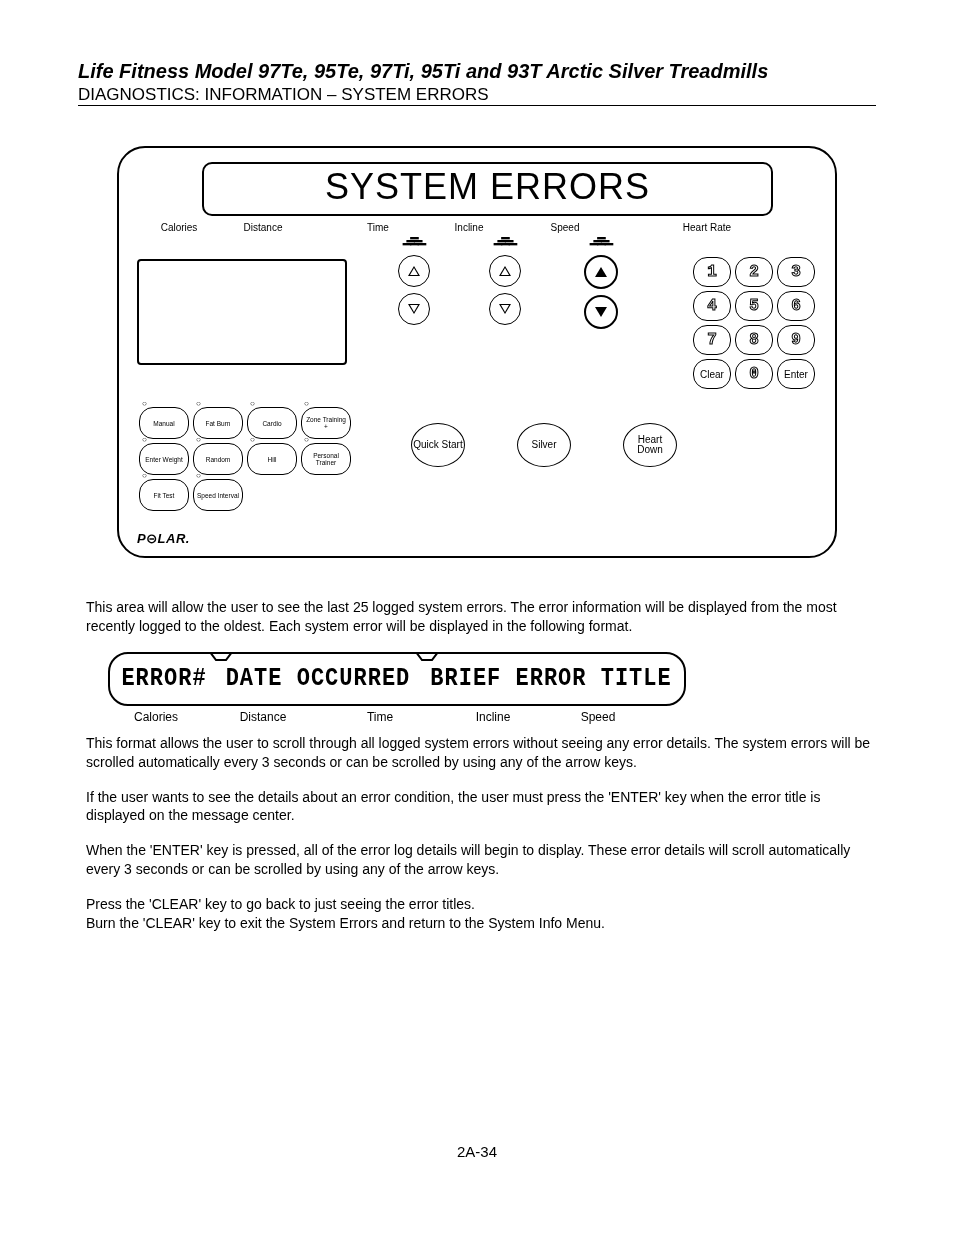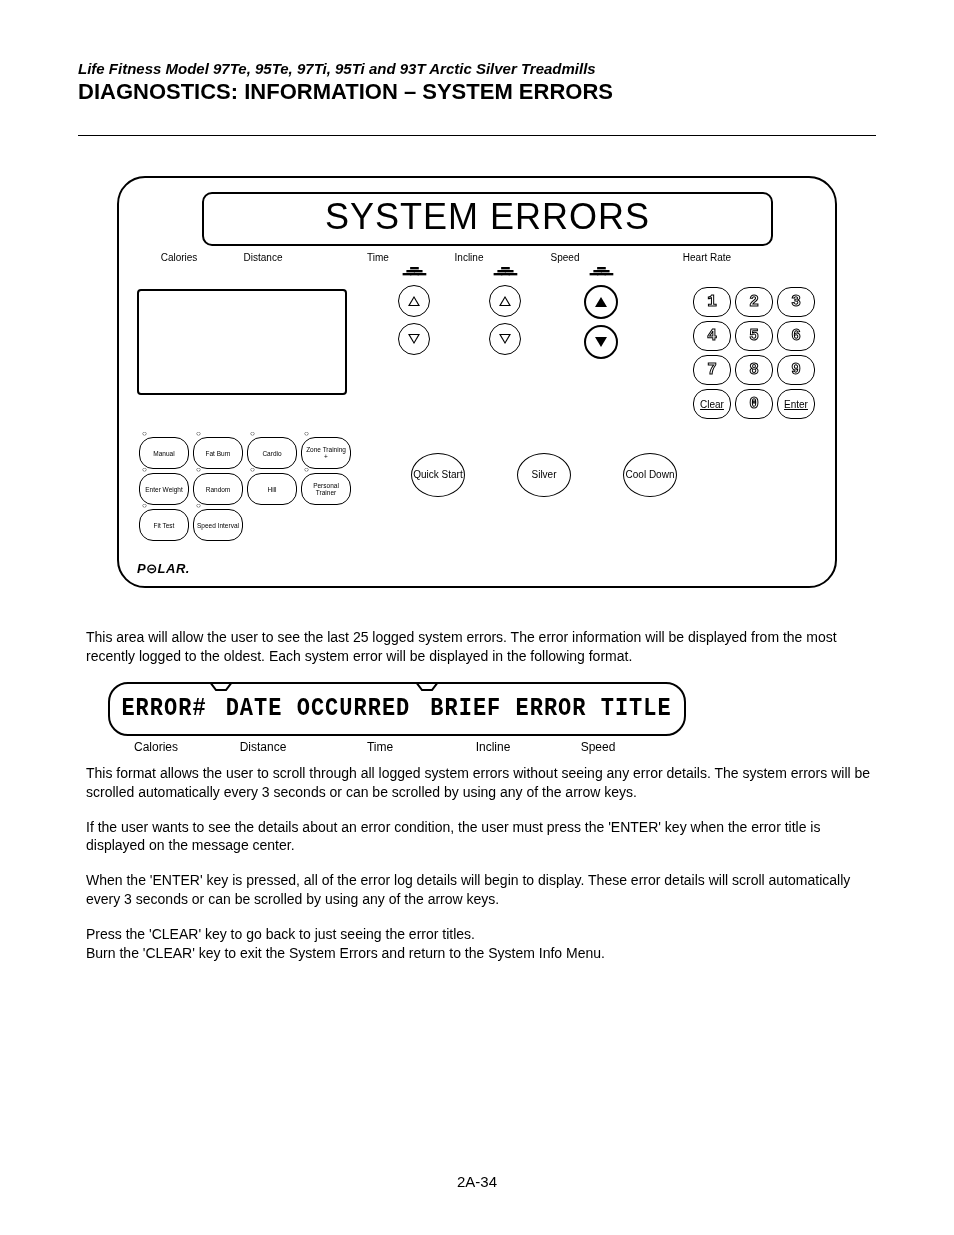--- a/index.html
+++ b/index.html
@@ -8,27 +8,26 @@
     color: #000;
     background: #fff;
     margin: 0;
     padding: 60px 78px 40px 78px;
     width: 954px;
     box-sizing: border-box;
   }
   .header-italic {
     font-style: italic;
     font-weight: bold;
-    font-size: 15px;
+    font-size: 20px;
     margin-bottom: 2px;
   }
   .header-bold {
-    font-weight: bold;
-    font-size: 22px;
-    margin-bottom: 30px;
+    font-weight: normal;
+    font-size: 17px;
   }
   hr.rule {
     border: none;
     border-top: 1.5px solid #000;
     margin: 0 0 40px 0;
   }
   
   .console {
     width: 720px;
     margin: 0 auto 40px auto;
@@ -112,21 +111,21 @@
     border-radius: 14px;
     margin: 2px;
     display: flex; align-items: center; justify-content: center;
     font-family: "Courier New", monospace;
     font-size: 16px;
     color: #000;
     -webkit-text-stroke: 0.6px #000;
     text-shadow: none;
   }
   .key.outline { color: #fff; -webkit-text-stroke: 1px #000; font-weight: bold;}
-  .key.small { font-size: 10px; -webkit-text-stroke: 0; color:#000; font-family: Arial; text-decoration: underline;}
+  .key.small { font-size: 10px; -webkit-text-stroke: 0; color:#000; font-family: Arial;}
 
   .lower-row { display:flex; margin-top: 14px; align-items: flex-start;}
   .prog-grid {
     width: 244px;
     display: flex; flex-wrap: wrap;
     gap: 0;
   }
   .prog-btn {
     position: relative;
     width: 44px; height: 30px;
@@ -278,21 +277,21 @@
       <div class="prog-btn">Enter Weight</div>
       <div class="prog-btn">Random</div>
       <div class="prog-btn">Hill</div>
       <div class="prog-btn">Personal Trainer</div>
       <div class="prog-btn">Fit Test</div>
       <div class="prog-btn">Speed Interval</div>
     </div>
     <div class="action-row">
       <div class="action-btn">Quick Start</div>
       <div class="action-btn">Silver</div>
-      <div class="action-btn">Cool Down</div>
+      <div class="action-btn">Heart Down</div>
     </div>
   </div>
 
   <div class="polar">P<span class="o">⊝</span>LAR.</div>
 </div>
 
 <p class="body">This area will allow the user to see the last 25 logged system errors. The error information will be displayed from the most recently logged to the oldest. Each system error will be displayed in the following format.</p>
 
 <div class="strip">
   <div class="strip-top">

